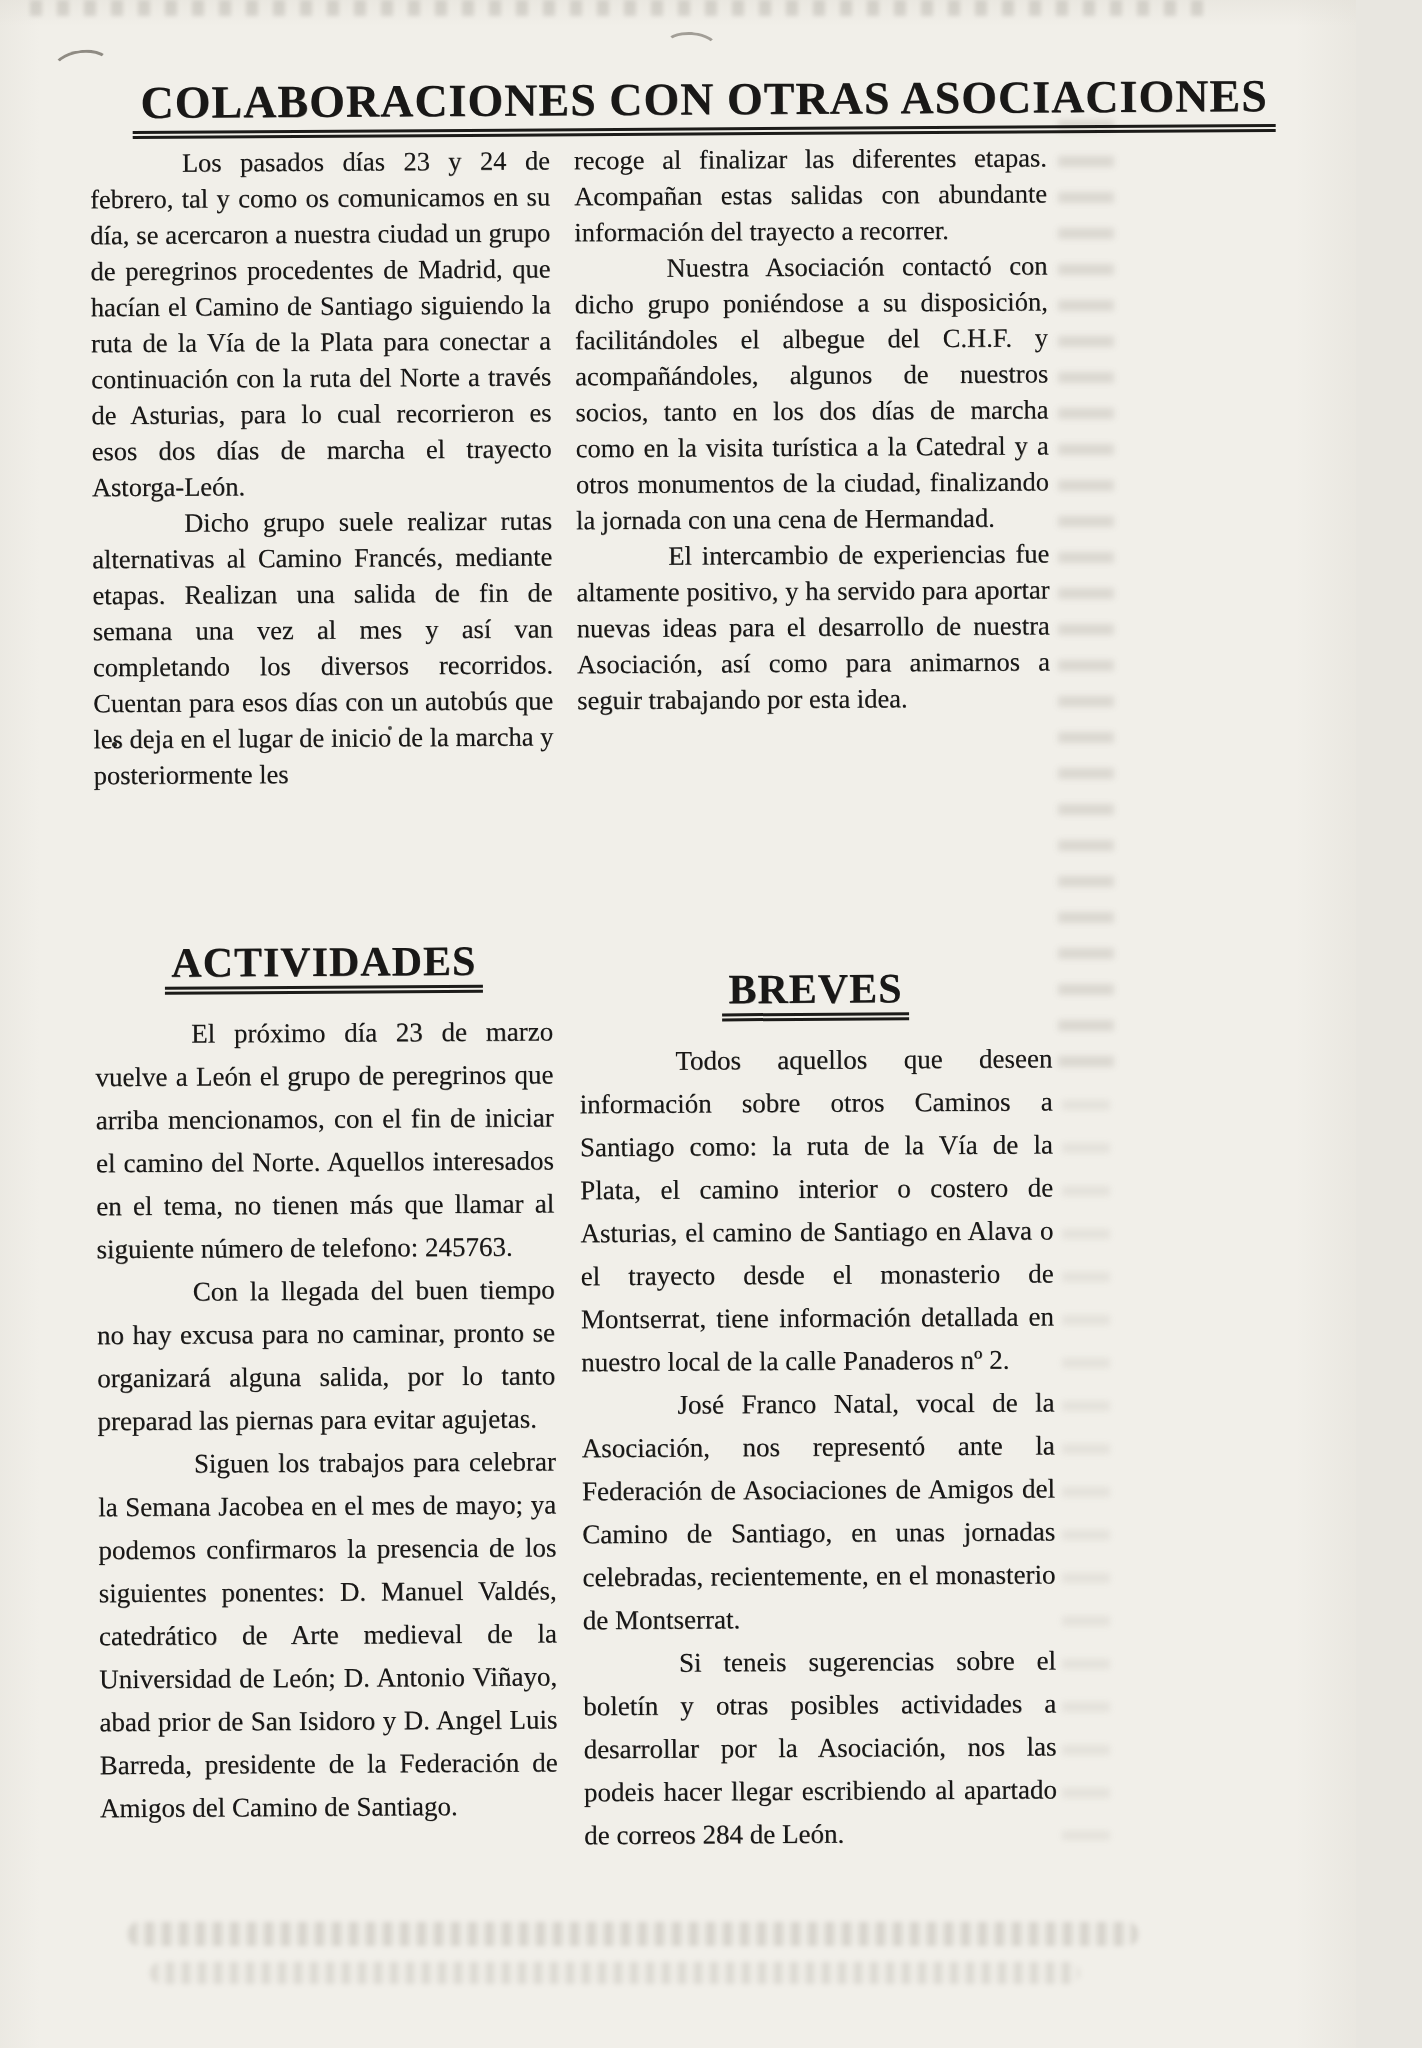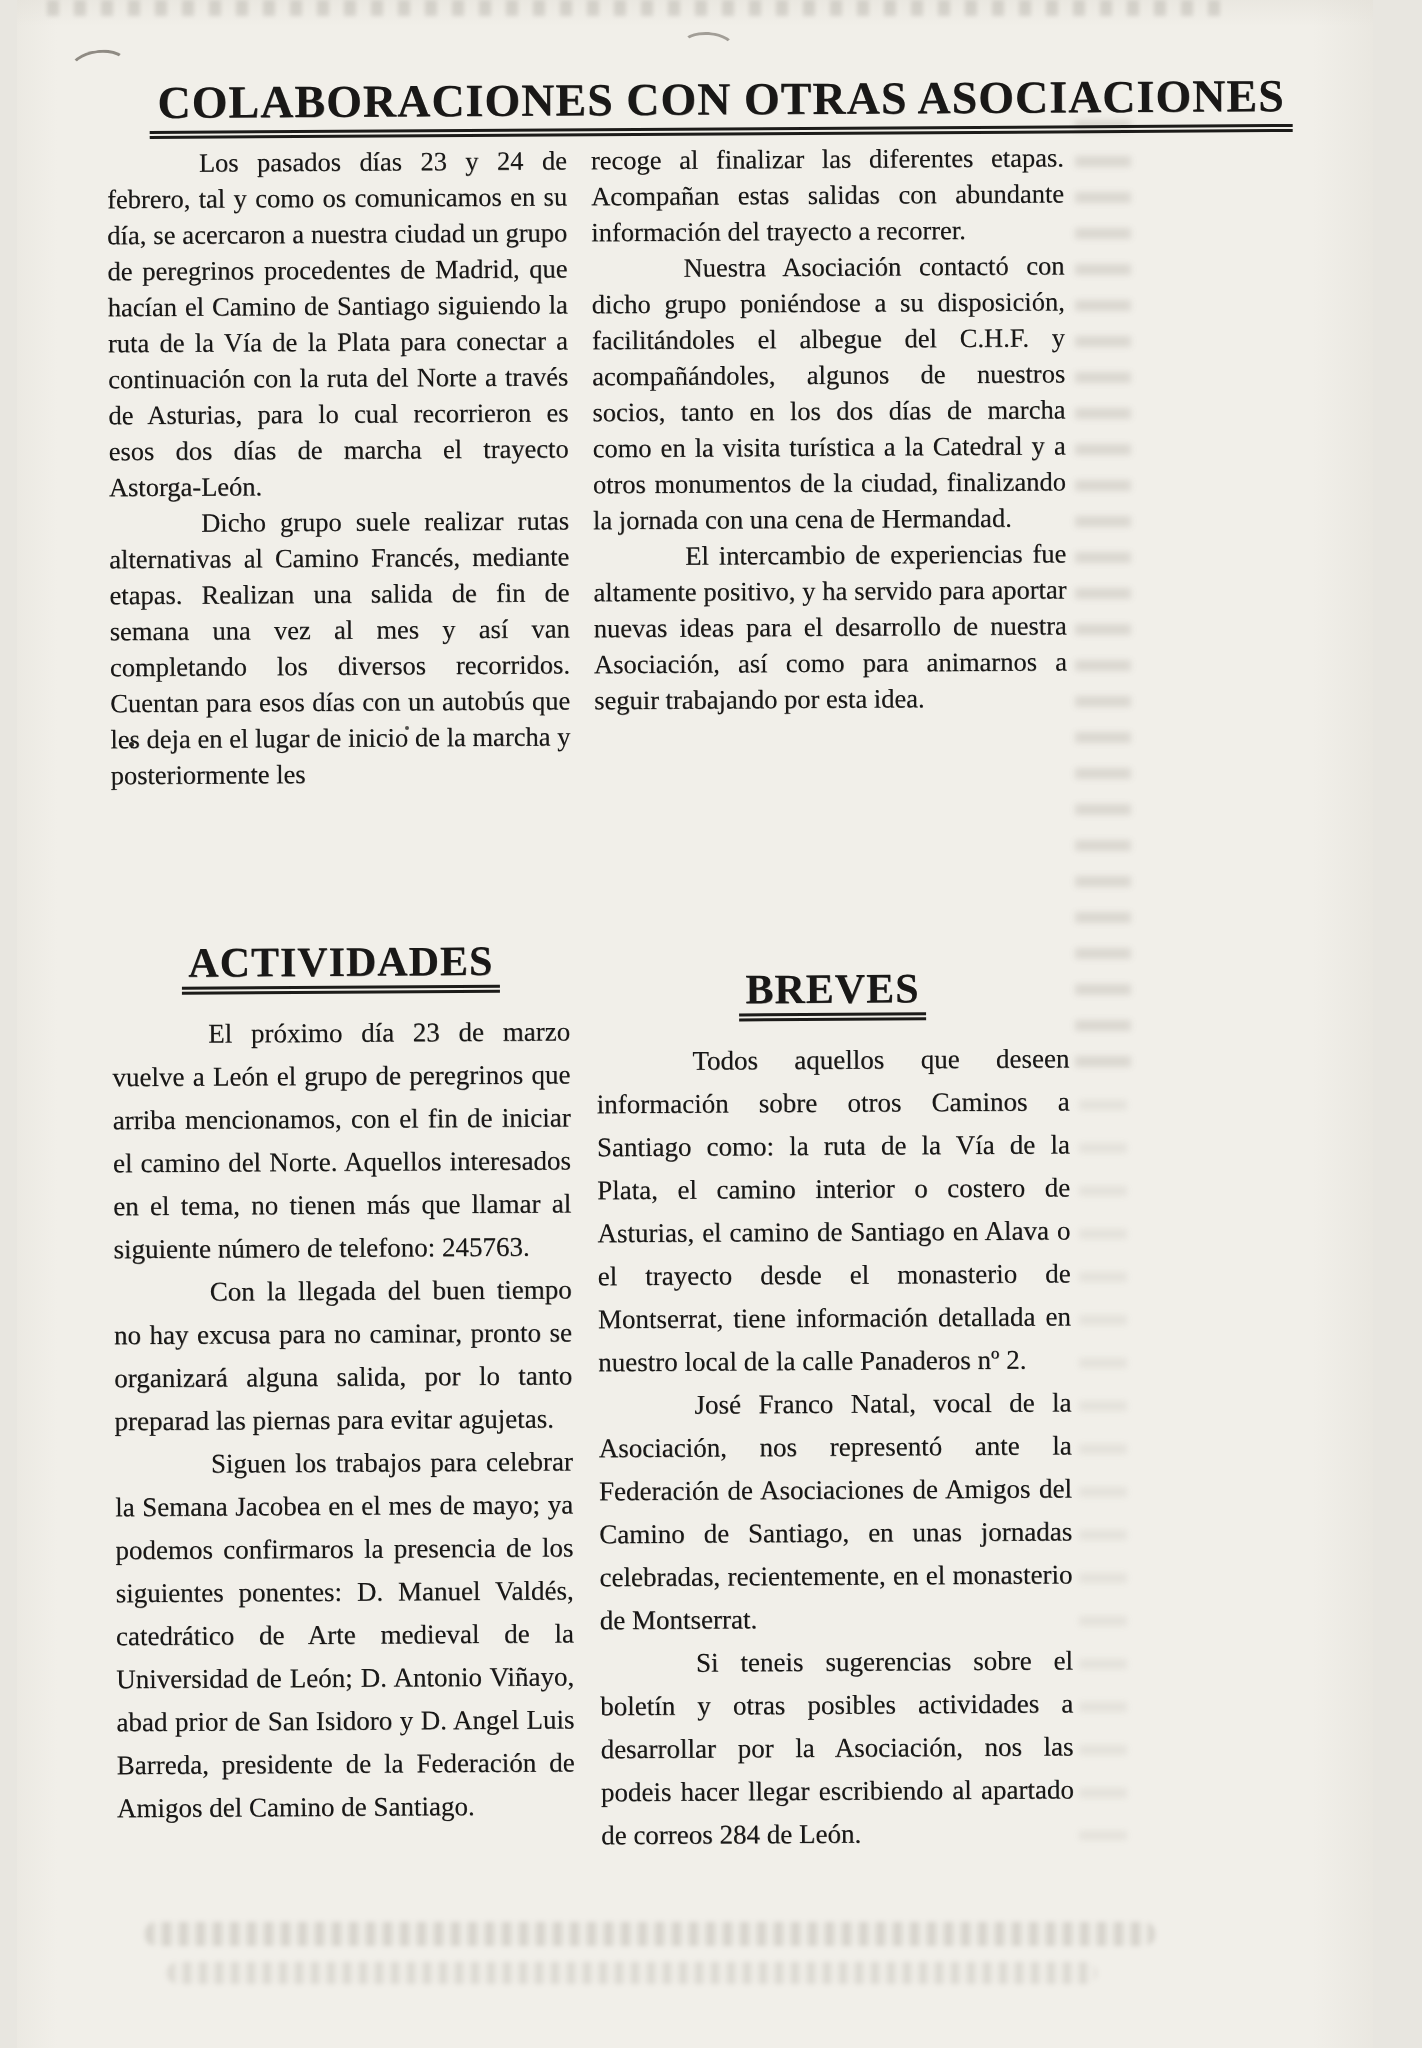--- a/index.html
+++ b/index.html
@@ -11,21 +11,20 @@
   }
   .page{
     position:relative;width:1356px;height:2048px;
     background:
       linear-gradient(180deg, rgba(225,222,214,.45) 0px, rgba(241,239,233,0) 26px),
       linear-gradient(90deg, rgba(222,219,211,.30) 0px, rgba(241,239,233,0) 40px),
       linear-gradient(270deg, rgba(220,217,209,.35) 0px, rgba(241,239,233,0) 60px),
       #f1efe9;
     overflow:hidden;
     color:#191817;
-    margin-left:17px;
   }
   
   .bleed-top{
     position:absolute;top:0;left:30px;width:1180px;height:16px;
     background:repeating-linear-gradient(90deg, rgba(110,105,95,.35) 0 12px, rgba(110,105,95,0) 12px 27px);
     filter:blur(2px);opacity:.55;
   }
   .bleed-right{
     position:absolute;top:120px;left:1058px;width:56px;height:960px;
     background:repeating-linear-gradient(180deg, rgba(120,114,102,.26) 0 11px, rgba(120,114,102,0) 11px 36px);

